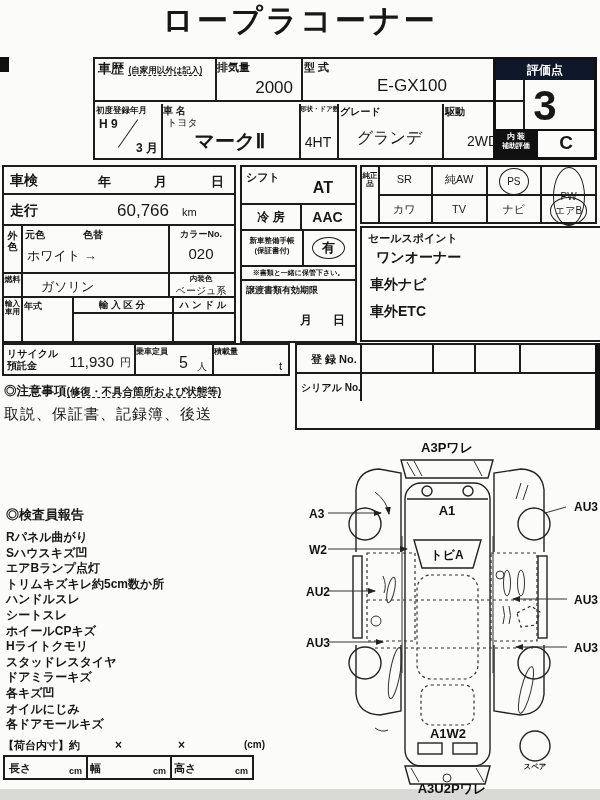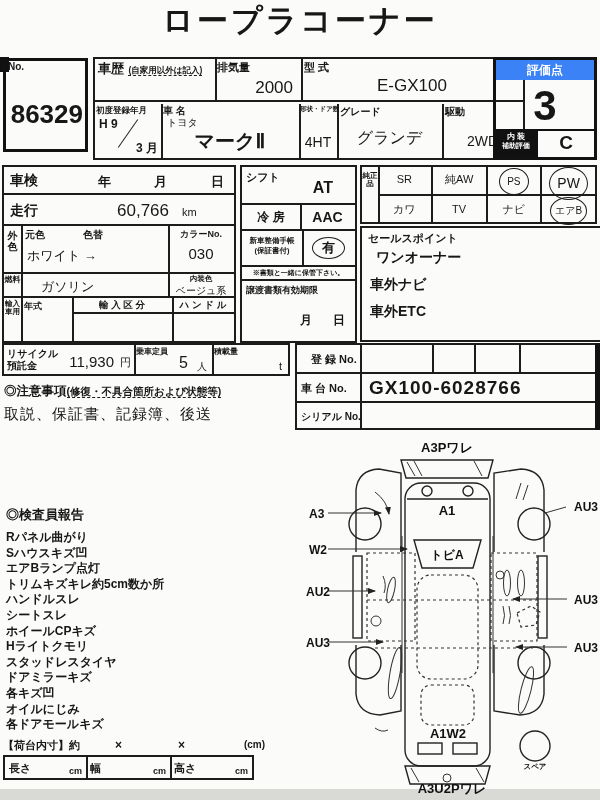--- a/index.html
+++ b/index.html
@@ -20,24 +20,20 @@
 </style>
 </head>
 <body>
 
 <div class="page">
 
   <div class="a ctr b" style="left:0;top:6;width:600px;font-size:31px;letter-spacing:3px">ロープラコーナー</div>
 
   <div class="a" style="left:0;top:57px;width:9px;height:15px;background:#111"></div>
 
-  <div class="a bx3" style="left:3px;top:58px;width:85px;height:94px">
-    <span class="a b" style="left:2px;top:0;font-size:10px">No.</span>
-    <span class="a b" style="right:2px;top:38px;font-size:26px">86329</span>
-  </div>
 
   <div class="a bx" style="left:93px;top:57px;width:432px;height:103px">
 
     <div class="a" style="left:0;top:0;right:0;height:43px;border-bottom:2px solid #1c1c1c">
       <div class="cell" style="left:0;width:120px">
         <span class="b" style="font-size:13px;margin-left:3px">車歴</span>
         <span class="b dashu" style="font-size:8.5px">(自家用以外は記入)</span>
       </div>
       <div class="cell" style="left:120px;width:86px">
         <span class="a b" style="left:2px;top:1px;font-size:11px">排気量</span>
@@ -70,21 +66,21 @@
         <span class="a ctr" style="left:0;right:0;bottom:9px;font-size:16px">グランデ</span>
       </div>
       <div class="cell" style="left:347px;right:0;border-right:none">
         <span class="a b" style="left:3px;top:1px;font-size:10px">駆動</span>
         <span class="a ctr" style="left:0;right:0;bottom:9px;font-size:14px">2WD</span>
       </div>
     </div>
   </div>
 
   <div class="a bx3" style="left:493px;top:57px;width:104px;height:103px">
-    <div class="ctr b" style="height:20px;background:#3b82f6;color:#fff;font-size:12px;line-height:20px">評価点</div>
+    <div class="ctr b" style="height:20px;background:#0f172a;color:#fff;font-size:12px;line-height:20px">評価点</div>
     <div class="ctr b" style="height:51px;font-size:42px;line-height:51px">3</div>
     <div style="position:absolute;left:0;right:0;bottom:0;height:26px;border-top:2px solid #111;display:flex">
       <div class="ctr b" style="width:40px;background:#111;color:#fff;line-height:1.1;padding-top:2px">
         <div style="font-size:8px">内 装</div>
         <div style="font-size:7px">補助評価</div>
       </div>
       <div class="ctr b" style="flex:1;font-size:19px;line-height:24px;border-left:2px solid #111">C</div>
     </div>
   </div>
 
@@ -103,21 +99,21 @@
 
   <div class="a bx" style="left:2px;top:224px;width:234px;height:50px">
     <div class="cell vtx" style="left:0;width:17px;font-size:10px;padding-top:5px">外色</div>
     <div class="cell" style="left:17px;width:147px">
       <span class="a b" style="left:4px;top:2px;font-size:10px">元色</span>
       <span class="a b" style="left:62px;top:2px;font-size:10px">色替</span>
       <span class="a" style="left:6px;top:21px;font-size:13px">ホワイト →</span>
     </div>
     <div class="cell" style="left:164px;right:0;border-right:none">
       <span class="a ctr b" style="left:0;right:0;top:2px;font-size:9px">カラーNo.</span>
-      <span class="a ctr" style="left:0;right:0;top:19px;font-size:15px">030</span>
+      <span class="a ctr" style="left:0;right:0;top:19px;font-size:15px">020</span>
     </div>
   </div>
 
   <div class="a bx" style="left:2px;top:272px;width:234px;height:26px">
     <div class="cell vtx" style="left:0;width:17px;font-size:8px;padding-top:2px">燃料</div>
     <div class="cell" style="left:17px;width:147px">
       <span class="a" style="left:20px;top:4px;font-size:13px">ガソリン</span>
     </div>
     <div class="cell" style="left:164px;right:0;border-right:none">
       <span class="a ctr b" style="left:0;right:0;top:0;font-size:7.5px">内装色</span>
@@ -162,21 +158,21 @@
     <span class="a b" style="right:10px;bottom:12px;font-size:12px">日</span>
   </div>
 
   <div class="a bx" style="left:360px;top:165px;width:237px;height:59px">
     <div class="cell vtx" style="left:0;width:16px;font-size:7.5px;padding-top:5px">純正品</div>
     <div class="a" style="left:16px;right:0;top:0;bottom:0">
       <div style="display:flex;height:27px;border-bottom:2px solid #1c1c1c">
         <div class="ctr" style="flex:1;border-right:2px solid #1c1c1c;font-size:11px;line-height:25px">SR</div>
         <div class="ctr" style="flex:1;border-right:2px solid #1c1c1c;font-size:11px;line-height:25px">純AW</div>
         <div class="ctr" style="flex:1;border-right:2px solid #1c1c1c;line-height:25px"><span class="circ" style="font-size:10px;padding:0 7px">PS</span></div>
-        <div class="ctr" style="flex:1;line-height:25px"><span class="circ" style="font-size:14px;padding:3px 7px">PW</span></div>
+        <div class="ctr" style="flex:1;line-height:25px"><span class="circ" style="font-size:10px;padding:16px 7px">PW</span></div>
       </div>
       <div style="display:flex;height:28px">
         <div class="ctr" style="flex:1;border-right:2px solid #1c1c1c;font-size:11px;line-height:26px">カワ</div>
         <div class="ctr" style="flex:1;border-right:2px solid #1c1c1c;font-size:11px;line-height:26px">TV</div>
         <div class="ctr" style="flex:1;border-right:2px solid #1c1c1c;font-size:11px;line-height:26px">ナビ</div>
         <div class="ctr" style="flex:1;line-height:26px"><span class="circ" style="font-size:10px;padding:0 4px">エアB</span></div>
       </div>
     </div>
   </div>
 
@@ -205,25 +201,20 @@
     </div>
   </div>
 
   <div class="a bx" style="left:295px;top:343px;width:302px;height:87px">
     <div style="position:relative;height:27px;border-bottom:2px solid #1c1c1c">
       <span class="a b" style="left:14px;top:7px;font-size:11px">登 録 No.</span>
       <div class="a" style="left:63px;top:0;bottom:0;width:2px;background:#1c1c1c"></div>
       <div class="a" style="left:135px;top:0;bottom:0;width:2px;background:#1c1c1c"></div>
       <div class="a" style="left:177px;top:0;bottom:0;width:2px;background:#1c1c1c"></div>
       <div class="a" style="left:222px;top:0;bottom:0;width:2px;background:#1c1c1c"></div>
-    </div>
-    <div style="position:relative;height:27px;border-bottom:2px solid #1c1c1c">
-      <span class="a b" style="left:4px;top:7px;font-size:11px">車 台 No.</span>
-      <div class="a" style="left:63px;top:0;bottom:0;width:2px;background:#1c1c1c"></div>
-      <span class="a b" style="left:72px;top:3px;font-size:19px;letter-spacing:1px">GX100-6028766</span>
     </div>
     <div style="position:relative;height:27px">
       <span class="a b" style="left:4px;top:7px;font-size:10px">シリアル No.</span>
       <div class="a" style="left:63px;top:0;bottom:0;width:2px;background:#1c1c1c"></div>
     </div>
   </div>
   <div class="a" style="left:595px;top:343px;width:5px;height:87px;background:#111"></div>
 
   <div class="a" style="left:4px;top:381px;width:290px">
     <span class="b" style="font-size:12.5px">◎注意事項</span><span class="b dashu" style="font-size:10.5px">(修復・不具合箇所および状態等)</span>

